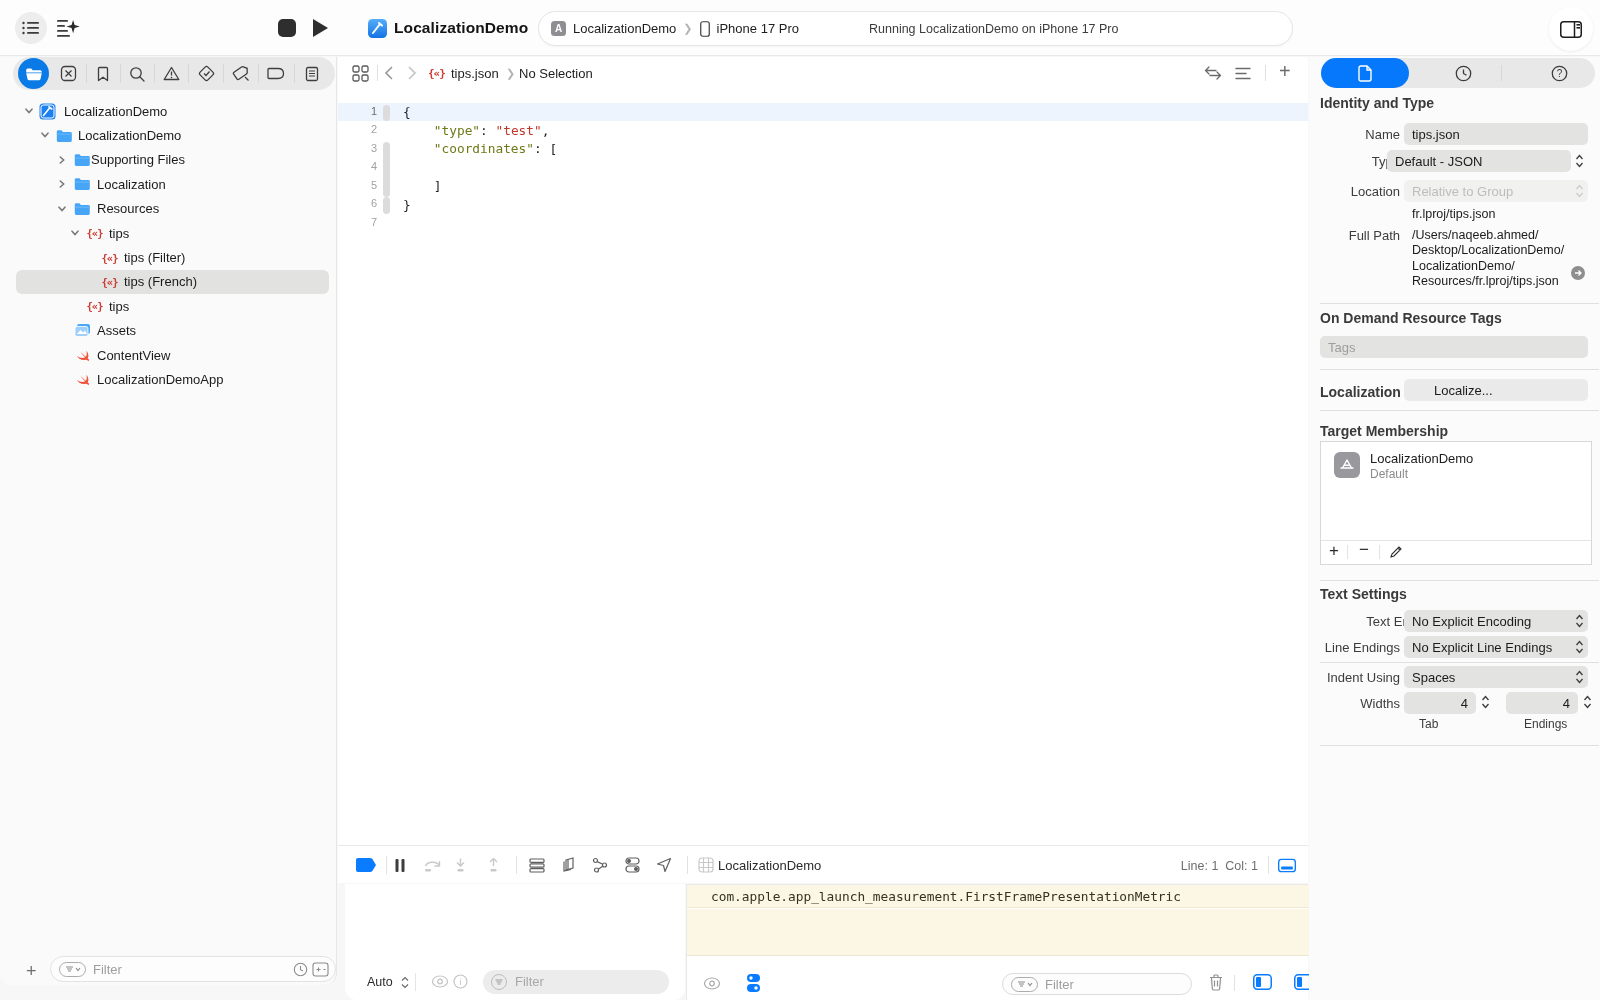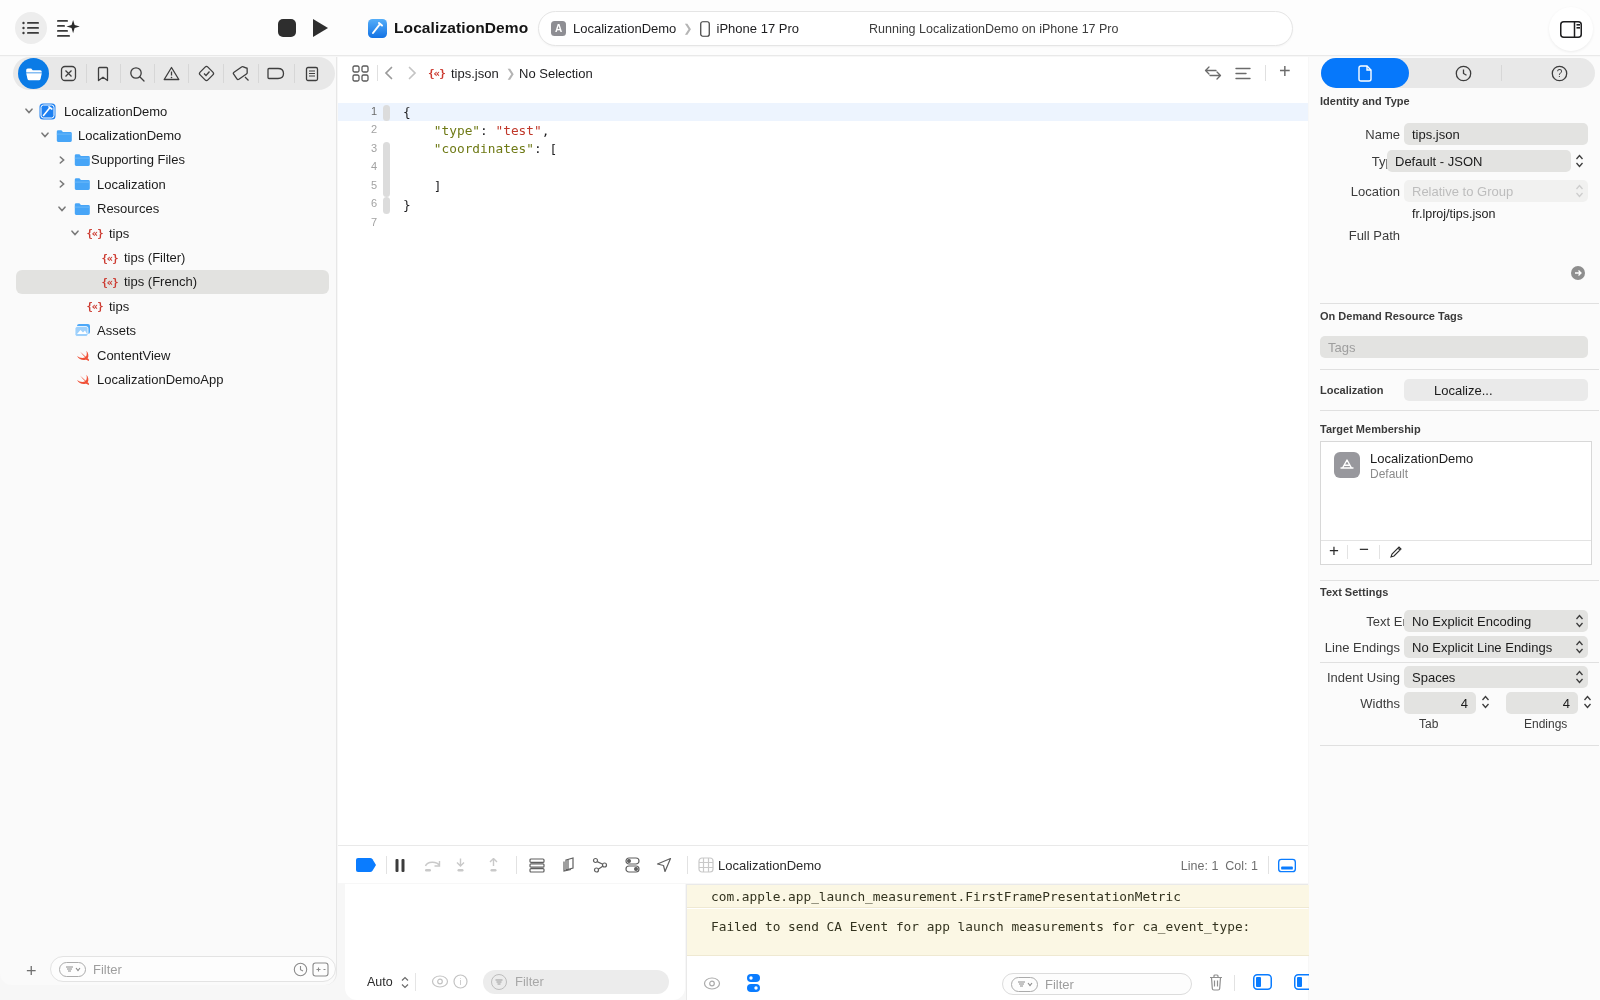--- a/index.html
+++ b/index.html
@@ -72,21 +72,21 @@
   .console-row { position:absolute; left:0; width:622px; background:#fbf7e4; }
   .console-line { position:absolute; left:24px; font-size:12.8px; font-family:"DejaVu Sans Mono",monospace; color:#33331f; white-space:nowrap; }
   #vars-toolbar { position:absolute; left:0; top:83px; width:347px; height:33px; }
   #console-toolbar { position:absolute; left:0; top:83px; width:622px; height:33px; }
   .small-gray { font-size:12.5px; color:#2b2b2b; }
 
   
   #inspector { position:absolute; left:1309px; top:57px; width:291px; height:943px; background:#fbfbfb; }
   #insp-tabstrip { position:absolute; left:12px; top:1px; width:274px; height:30px; background:#e8e8e8; border-radius:15px; }
   #insp-tab-selected { position:absolute; left:0; top:0; width:88px; height:30px; background:#0678fb; border-radius:15px; display:flex; align-items:center; justify-content:center; }
-  .insp-heading { position:absolute; left:11px; font-size:11px; font-weight:bold; color:#3a3a3a; }
+  .insp-heading { position:absolute; left:11px; font-size:14px; font-weight:bold; color:#3a3a3a; }
   .insp-label { position:absolute; width:88px; text-align:right; font-size:13px; color:#3c3c3c; }
   .insp-field { position:absolute; height:22px; background:#e3e3e1; border-radius:5px; font-size:13px; color:#1b1b1b; display:flex; align-items:center; padding:0 8px; }
   .insp-divider { position:absolute; left:11px; width:279px; height:1px; background:#e0e0e0; }
   .stepper { position:absolute; }
   .insp-text { position:absolute; font-size:12.5px; color:#1b1b1b; }
 </style>
 </head>
 <body>
 
 <div id="toolbar">
@@ -565,21 +565,20 @@
     </span>
   </div>
 </div>
 
 <div id="console-pane">
   <div id="console-rows">
       <div class="console-row" style="top: 0px; height: 23px; border-bottom: 1px solid rgb(239, 233, 210);">
         <div class="console-line" style="top: 3.5px;">com.apple.app_launch_measurement.FirstFramePresentationMetric</div>
       </div>
       <div class="console-row" style="top: 24px; height: 47px; border-bottom: 1px solid rgb(239, 233, 210);">
-        <div class="console-line" style="top: 9.5px;">Failed to send CA Event for app launch measurements for ca_event_type:</div>
       </div>
     </div>
   <div id="console-toolbar">
     <span class="abs" style="left:16px;top:9px;">
       <svg width="18" height="13" viewBox="0 0 18 13">
           <ellipse cx="9" cy="6.5" rx="7.5" ry="5.5" fill="none" stroke="#ababab" stroke-width="1.2"></ellipse>
           <circle cx="9" cy="6.5" r="2.3" fill="none" stroke="#ababab" stroke-width="1.2"></circle>
         </svg>
     </span>
     <span class="abs" style="left:59px;top:5px;">
@@ -665,20 +664,26 @@
   <div class="insp-field" style="left:95px;top:123px;width:184px;background:#f1f1f0;color:#bdbdbd;">Relative to Group</div>
   <span class="stepper" style="left:266px;top:126px;">
     <svg width="9" height="16" viewBox="0 0 9 16">
         <path d="M1.5 6 L4.5 2.5 L7.5 6 M1.5 10 L4.5 13.5 L7.5 10" stroke="#cdcdcd" stroke-width="1.3" fill="none"></path>
       </svg>
   </span>
 
   <div class="insp-text" style="left:103px;top:150px;">fr.lproj/tips.json</div>
 
   <div class="insp-label" style="left:3px;top:171px;">Full Path</div>
+  <div class="insp-text" style="left:103px;top:171px;line-height:15.4px;">
+    <div>/Users/naqeeb.ahmed/</div>
+    <div>Desktop/LocalizationDemo/</div>
+    <div>LocalizationDemo/</div>
+    <div>Resources/fr.lproj/tips.json</div>
+  </div>
   <span class="abs" style="left:262px;top:209px;width:14px;height:14px;border-radius:50%;background:#8e8e8e;">
     <svg width="14" height="14" viewBox="0 0 14 14">
         <path d="M4 7 h6 M7.5 4.5 L10 7 L7.5 9.5" stroke="#fff" stroke-width="1.3" fill="none"></path>
       </svg>
   </span>
 
   <div class="insp-divider" style="top:246px;"></div>
   <div class="insp-heading" style="top:253px;">On Demand Resource Tags</div>
   <div class="insp-field" style="left:11px;top:279px;width:268px;color:#9e9e9e;">Tags</div>
 

